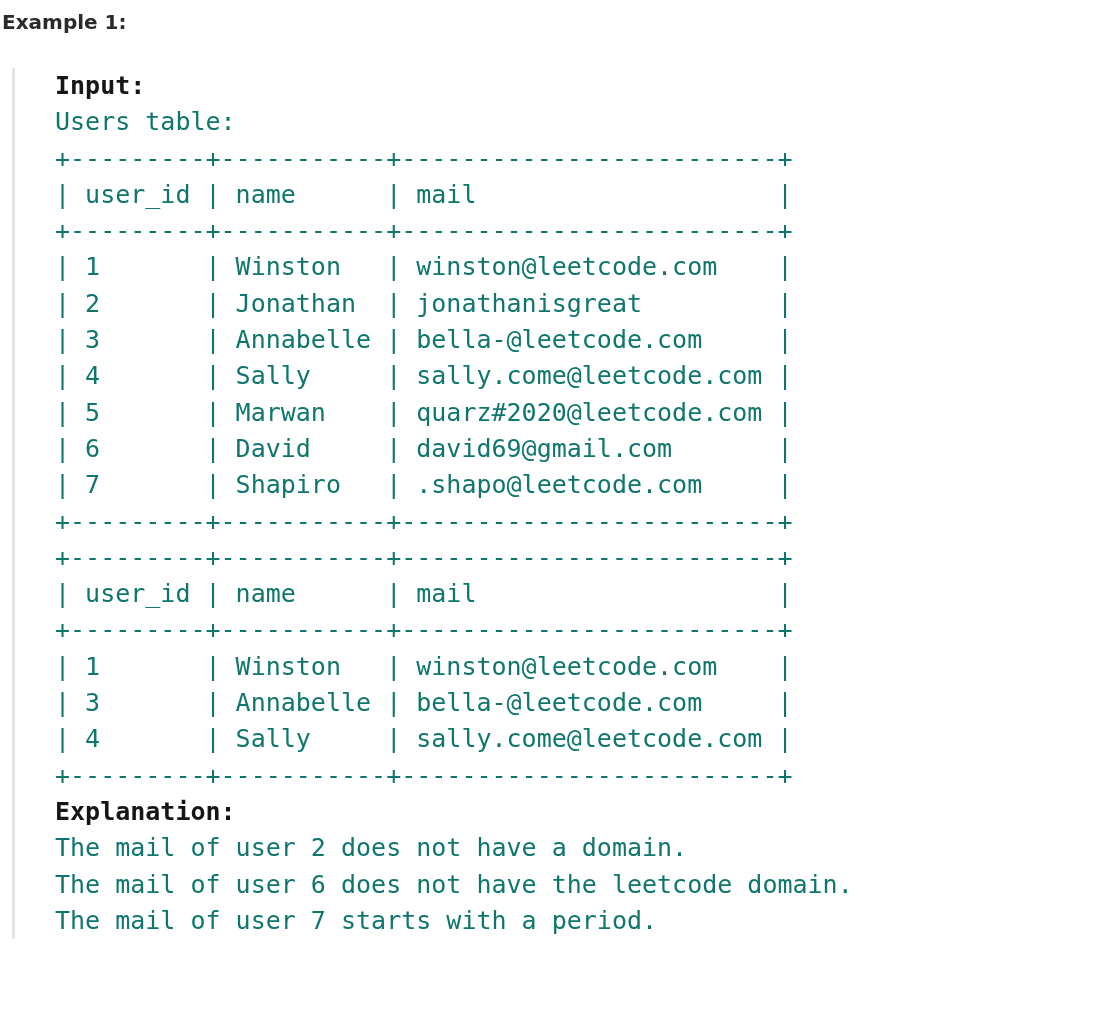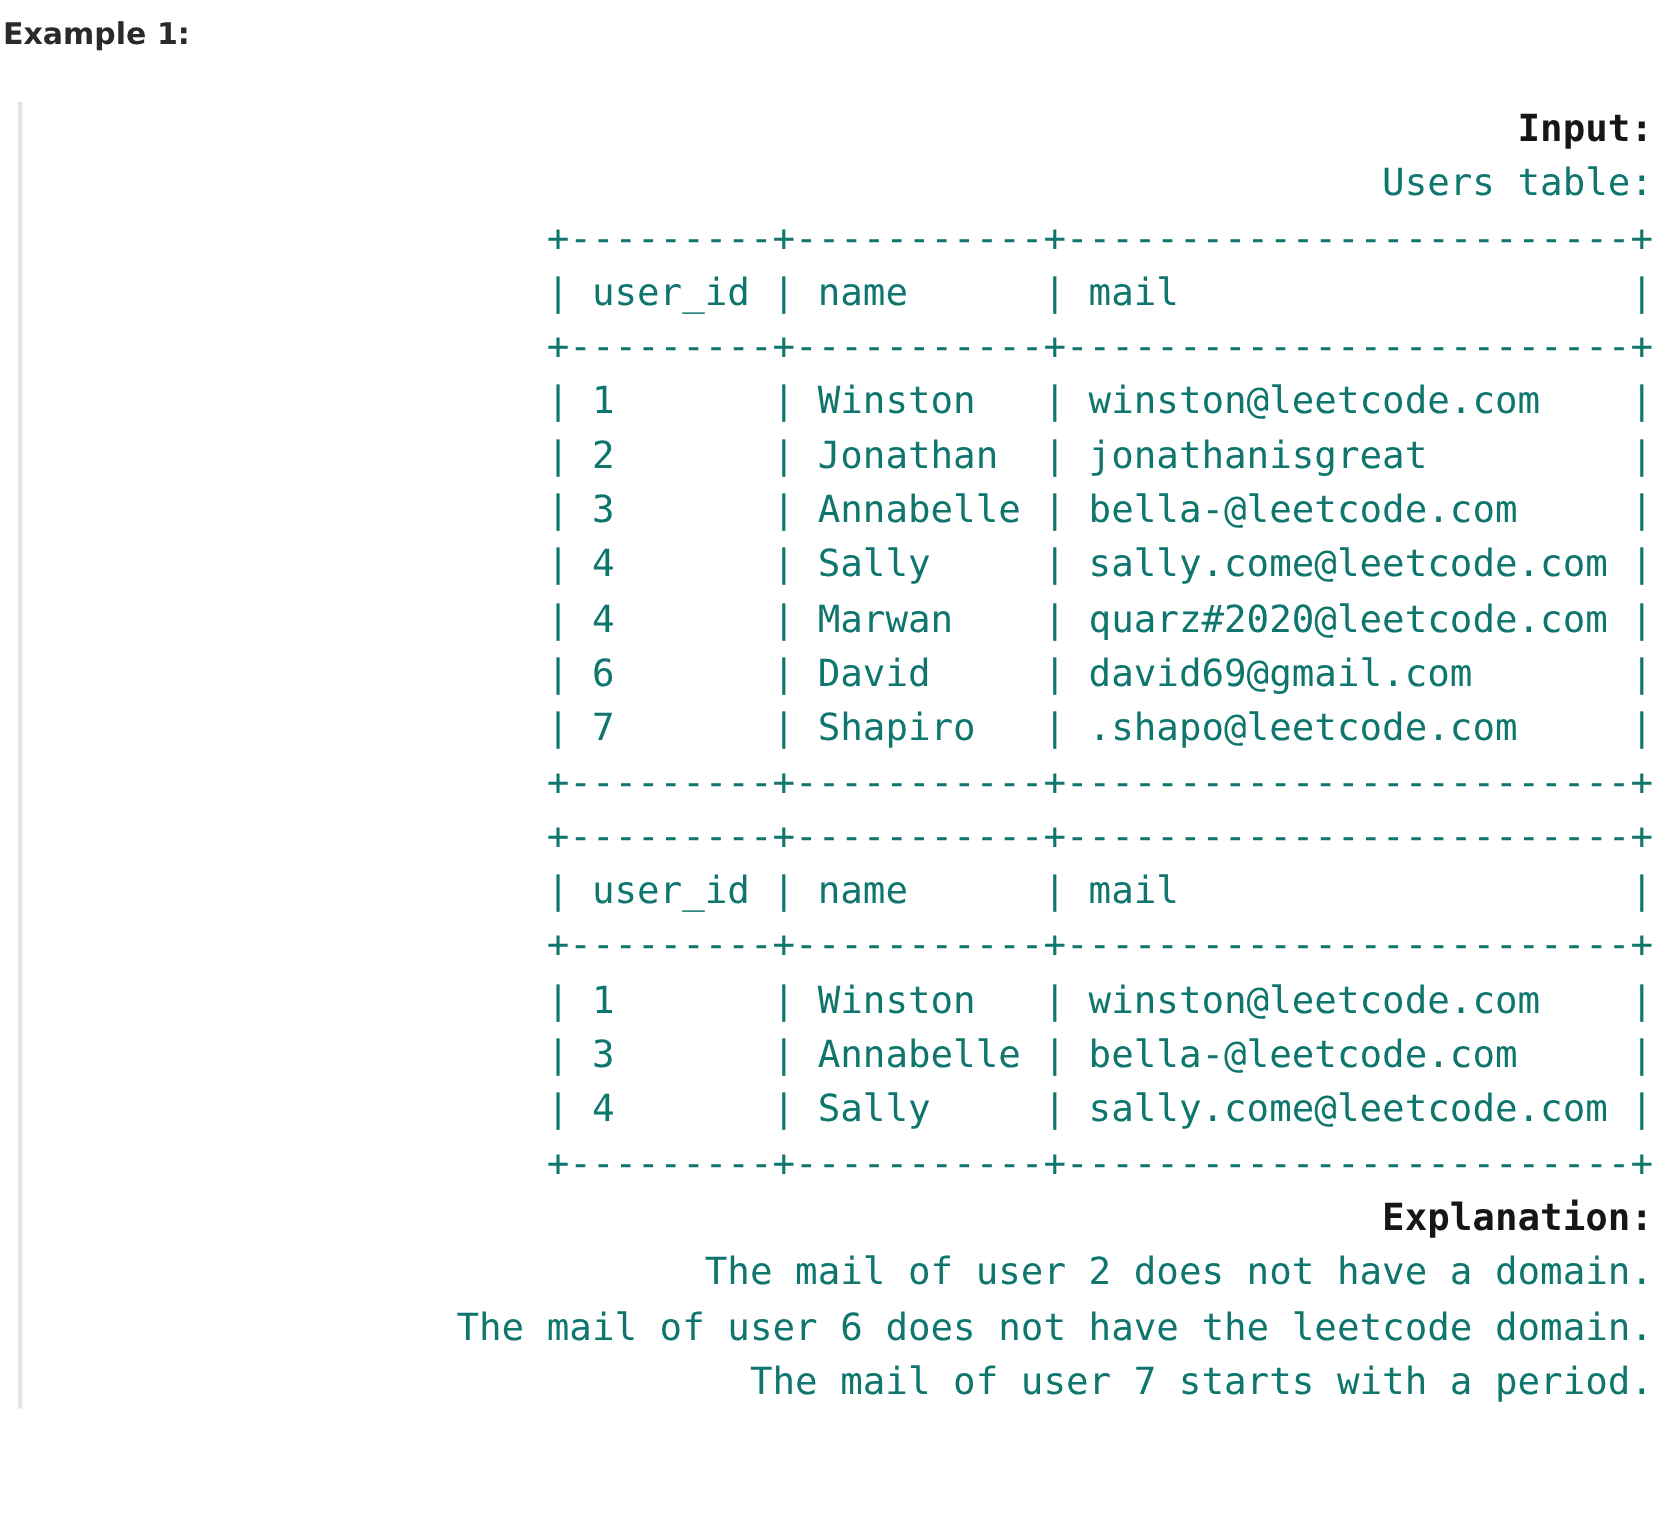--- a/index.html
+++ b/index.html
@@ -15,22 +15,21 @@
   .heading {
     font-family: "DejaVu Sans", sans-serif;
     font-weight: 700;
     font-size: 20px;
     line-height: 26px;
     color: #2a2a2a;
   }
   .example-pre {
     margin: 33px 0 0 10px;
     border-left: 3px solid #e4e4e4;
-    padding: 0 0 0 21px;
-    text-align: right;
+    padding: 0 0 0 40px;
   }
   .line {
     font-family: "DejaVu Sans Mono", monospace;
     font-size: 25px;
     line-height: 36.3px;
     white-space: pre;
     color: #0f766e;
   }
   .line.label {
     color: #161616;
@@ -47,21 +46,21 @@
     <div class="line label">Input:</div>
     <div class="line">Users table:</div>
 
     <div class="line">+---------+-----------+-------------------------+</div>
     <div class="line">| user_id | name      | mail                    |</div>
     <div class="line">+---------+-----------+-------------------------+</div>
     <div class="line">| 1       | Winston   | winston@leetcode.com    |</div>
     <div class="line">| 2       | Jonathan  | jonathanisgreat         |</div>
     <div class="line">| 3       | Annabelle | bella-@leetcode.com     |</div>
     <div class="line">| 4       | Sally     | sally.come@leetcode.com |</div>
-    <div class="line">| 4       | Marwan    | quarz#2020@leetcode.com |</div>
+    <div class="line">| 5       | Marwan    | quarz#2020@leetcode.com |</div>
     <div class="line">| 6       | David     | david69@gmail.com       |</div>
     <div class="line">| 7       | Shapiro   | .shapo@leetcode.com     |</div>
     <div class="line">+---------+-----------+-------------------------+</div>
 
 
     <div class="line">+---------+-----------+-------------------------+</div>
     <div class="line">| user_id | name      | mail                    |</div>
     <div class="line">+---------+-----------+-------------------------+</div>
     <div class="line">| 1       | Winston   | winston@leetcode.com    |</div>
     <div class="line">| 3       | Annabelle | bella-@leetcode.com     |</div>

